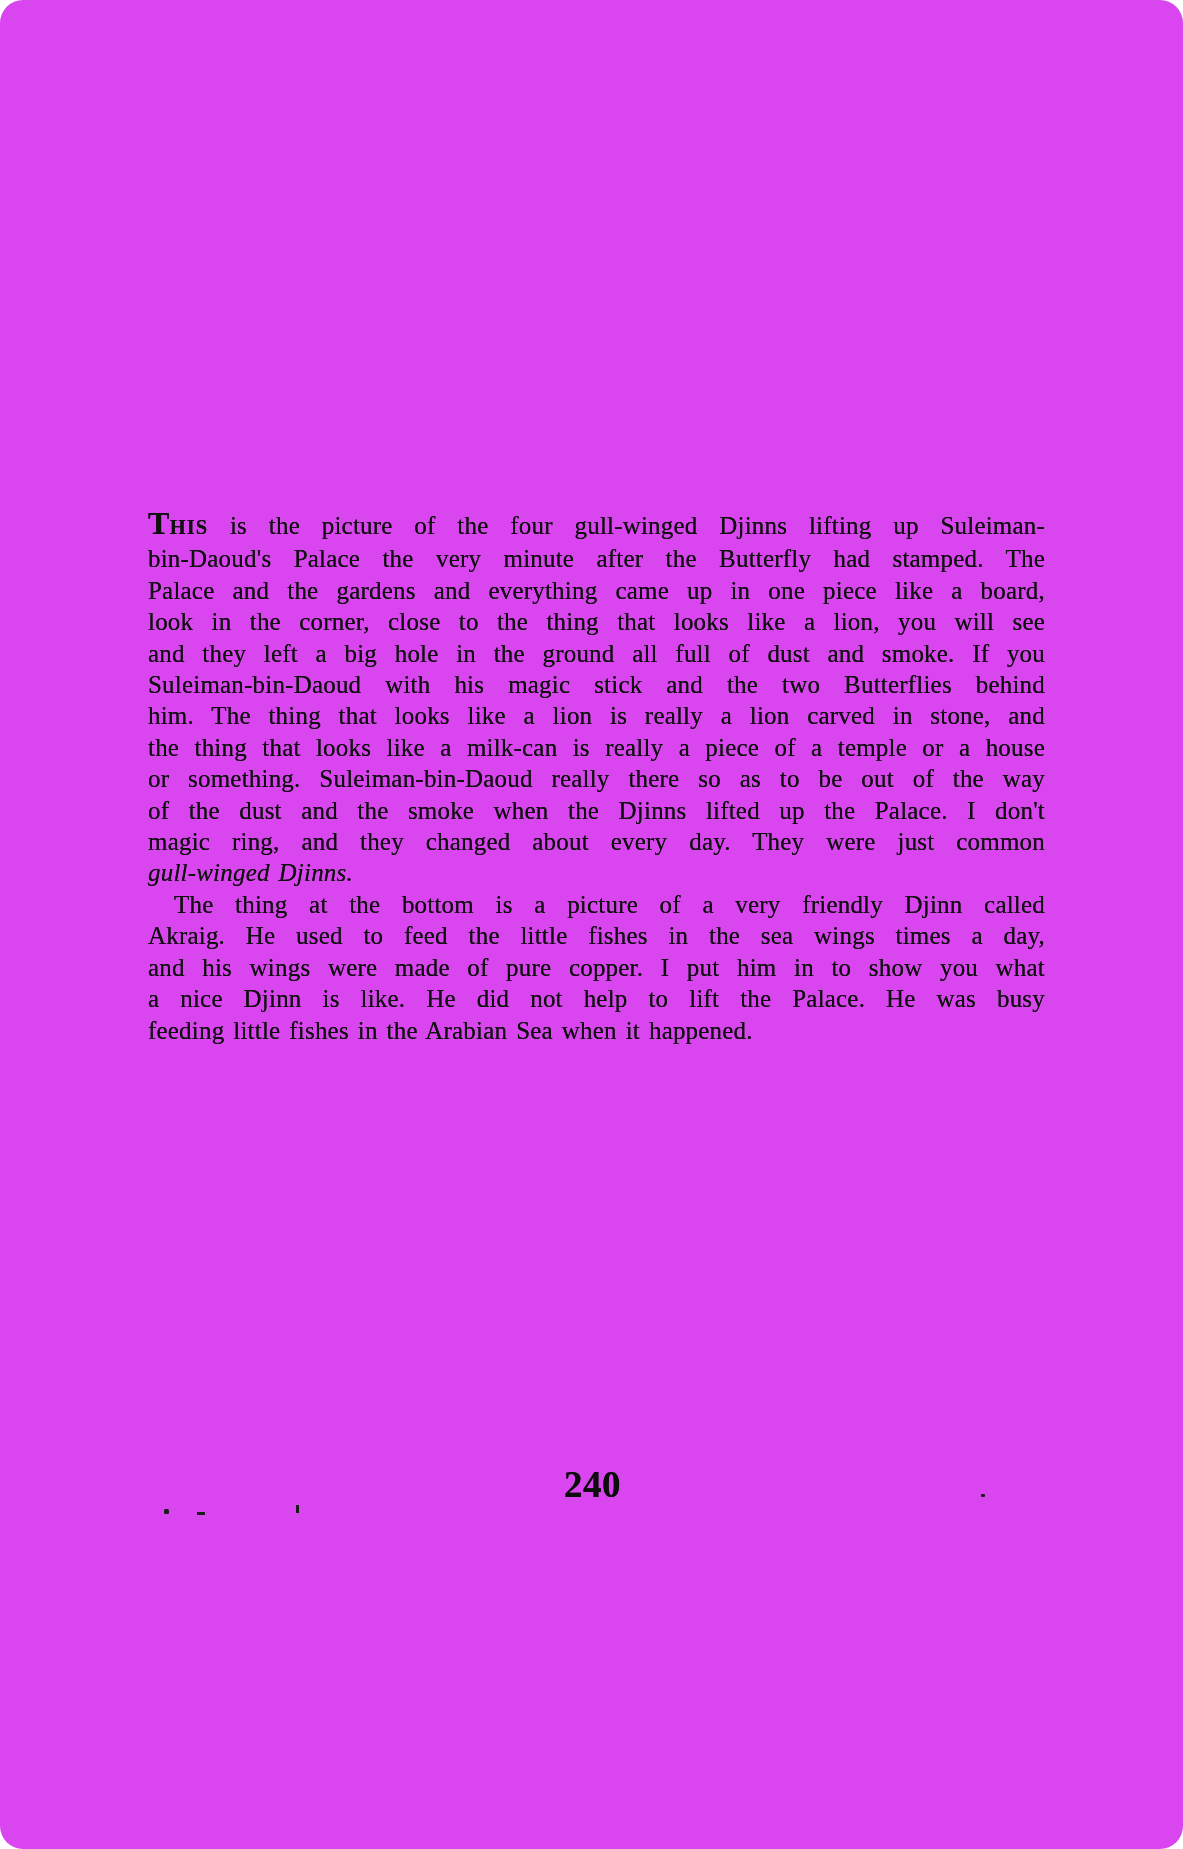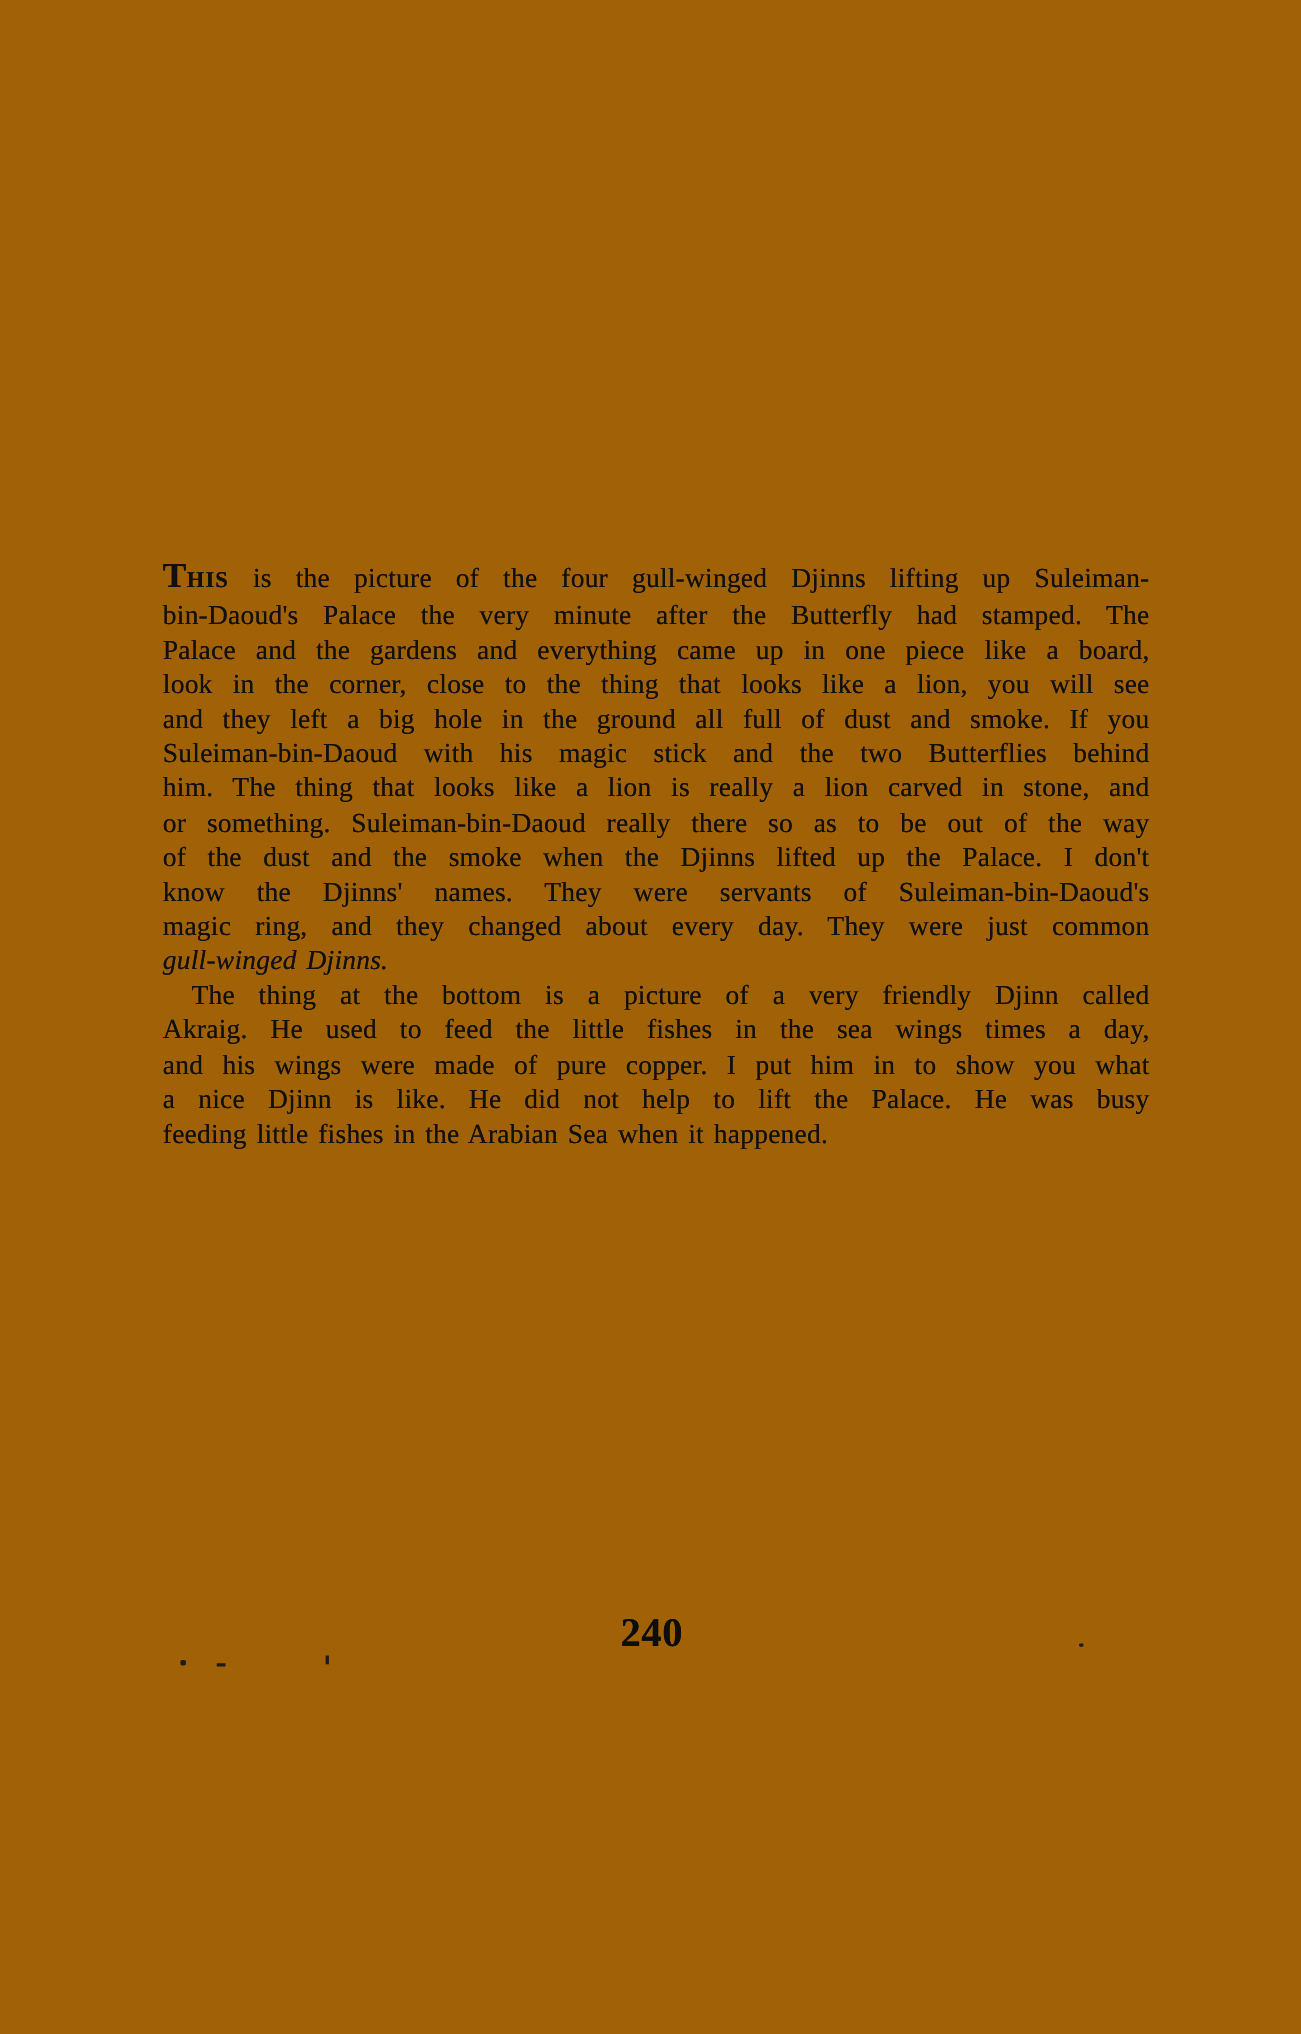--- a/index.html
+++ b/index.html
@@ -7,21 +7,22 @@
     width: 1183px;
     height: 1849px;
     position: relative;
     background: #ffffff;
     overflow: hidden;
     font-family: "Liberation Serif", "DejaVu Serif", serif;
   }
   .page {
     position: absolute;
     inset: 0;
-    background: #a16207;
+    background: #d946ef;
+    border-radius: 23px;
   }
   .text-block {
     position: absolute;
     left: 148px;
     top: 508px;
     width: 897px;
     font-size: 25px;
     line-height: 31.4px;
     color: #101010;
     letter-spacing: 0.2px;
@@ -78,23 +79,23 @@
   <div class="text-block">
 
     <div class="line"><span class="lead-cap">T</span><span class="lead-sc">HIS</span><span> is the picture of the four gull-winged Djinns lifting up Suleiman-</span></div>
 
     <div class="line">bin-Daoud's Palace the very minute after the Butterfly had stamped. The</div>
     <div class="line">Palace and the gardens and everything came up in one piece like a board,</div>
     <div class="line">look in the corner, close to the thing that looks like a lion, you will see</div>
     <div class="line">and they left a big hole in the ground all full of dust and smoke. If you</div>
     <div class="line">Suleiman-bin-Daoud with his magic stick and the two Butterflies behind</div>
     <div class="line">him. The thing that looks like a lion is really a lion carved in stone, and</div>
+    <div class="line">the thing that looks like a milk-can is really a piece of a temple or a house</div>
     <div class="line">or something. Suleiman-bin-Daoud really there so as to be out of the way</div>
     <div class="line">of the dust and the smoke when the Djinns lifted up the Palace. I don't</div>
-    <div class="line">know the Djinns' names. They were servants of Suleiman-bin-Daoud's</div>
     <div class="line">magic ring, and they changed about every day. They were just common</div>
     <div class="line italic no-just">gull-winged Djinns.</div>
 
     <div class="line indent">The thing at the bottom is a picture of a very friendly Djinn called</div>
     <div class="line">Akraig. He used to feed the little fishes in the sea wings times a day,</div>
     <div class="line">and his wings were made of pure copper. I put him in to show you what</div>
     <div class="line">a nice Djinn is like. He did not help to lift the Palace. He was busy</div>
     <div class="line no-just">feeding little fishes in the Arabian Sea when it happened.</div>
 
   </div>

